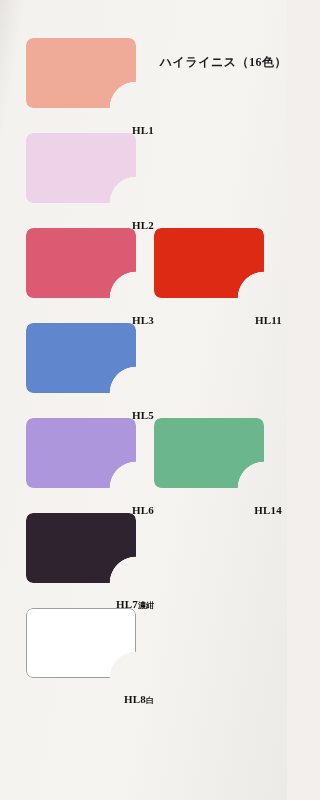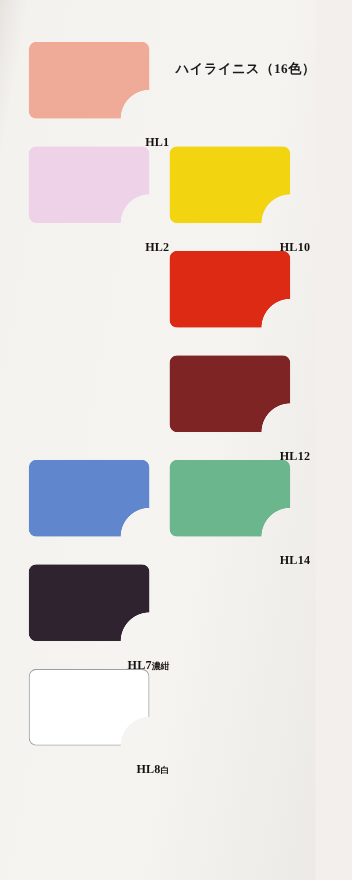--- a/index.html
+++ b/index.html
@@ -103,42 +103,48 @@
         <span>HL1</span><span class="jp"></span>
       </div>
     </div>
 
     <div class="cell col-left">
       <div class="swatch" style="background: rgb(238, 211, 232);"></div>
       <div class="code">
         <span>HL2</span><span class="jp"></span>
       </div>
     </div>
+
+    <div class="cell col-left">
+      <div class="swatch" style="background: rgb(220, 90, 114);"></div>
+      <div class="code">
+        <span>HL3</span><span class="jp"></span>
+      </div>
+    </div>
     <div class="cell col-right">
-      <div class="swatch" style="background: rgb(242, 212, 17);"></div>
+      <div class="swatch" style="background: rgb(220, 42, 20);"></div>
       <div class="code">
-        <span>HL10</span><span class="jp"></span>
+        <span>HL11</span><span class="jp"></span>
       </div>
     </div>
 
-    <div class="cell col-right">
-      <div class="swatch" style="background: rgb(220, 42, 20);"></div>
-    </div>
 
-    <div class="cell col-right">
-      <div class="swatch" style="background: rgb(126, 36, 36);"></div>
+    <div class="cell col-left">
+      <div class="swatch" style="background: rgb(96, 135, 206);"></div>
       <div class="code">
-        <span>HL12</span><span class="jp"></span>
+        <span>HL5</span><span class="jp"></span>
       </div>
     </div>
 
     <div class="cell col-left">
-      <div class="swatch" style="background: rgb(96, 135, 206);"></div>
+      <div class="swatch" style="background: rgb(174, 150, 220);"></div>
+      <div class="code">
+        <span>HL6</span><span class="jp"></span>
+      </div>
     </div>
-
     <div class="cell col-right">
       <div class="swatch" style="background: rgb(107, 182, 141);"></div>
       <div class="code">
         <span>HL14</span><span class="jp"></span>
       </div>
     </div>
 
     <div class="cell col-left">
       <div class="swatch" style="background: rgb(47, 35, 48);"></div>
       <div class="code">

